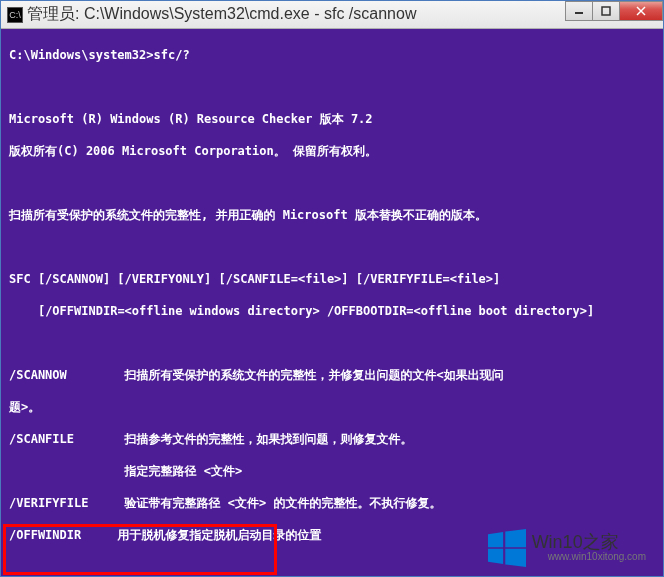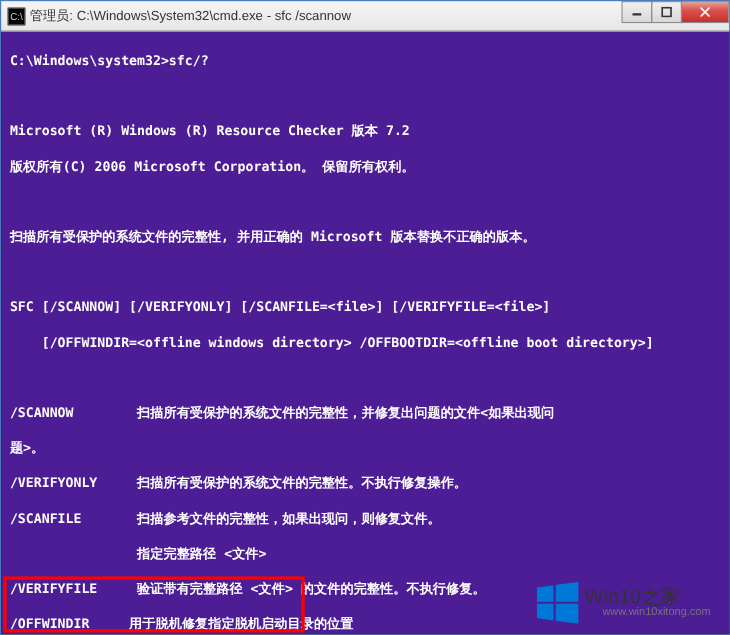--- a/index.html
+++ b/index.html
@@ -34,21 +34,21 @@
       margin-right: 4px;
       background: #000;
       border: 1px solid #555;
       font-size: 9px;
       color: #ccc;
       display: flex;
       align-items: center;
       justify-content: center;
     }
     .titlebar-title {
-      font-size: 12px;
+      font-size: 16px;
       color: #333;
       white-space: nowrap;
     }
     .window-controls {
       position: absolute;
       right: 0;
       top: 0;
       display: flex;
     }
     .win-btn {
@@ -153,22 +153,21 @@
 <div class="line">Microsoft (R) Windows (R) Resource Checker 版本 7.2</div>
 <div class="line">版权所有(C) 2006 Microsoft Corporation。 保留所有权利。</div>
 <div class="line"> </div>
 <div class="line">扫描所有受保护的系统文件的完整性, 并用正确的 Microsoft 版本替换不正确的版本。</div>
 <div class="line"> </div>
 <div class="line">SFC [/SCANNOW] [/VERIFYONLY] [/SCANFILE=&lt;file&gt;] [/VERIFYFILE=&lt;file&gt;]</div>
 <div class="line">    [/OFFWINDIR=&lt;offline windows directory&gt; /OFFBOOTDIR=&lt;offline boot directory&gt;]</div>
 <div class="line"> </div>
 <div class="line"><span>/SCANNOW</span>        <span>扫描所有受保护的系统文件的完整性，并修复出问题的文件&lt;如果出现问</span></div>
 <div class="line">题&gt;。</div>
-<div class="line"><span>/VERIFYONLY</span>     <span>扫描所有受保护的系统文件的完整性。不执行修复操作。</span></div>
-<div class="line"><span>/SCANFILE</span>       <span>扫描参考文件的完整性，如果出现问，则修复文件。</span></div>
+<div class="line"><span>/SCANFILE</span>       <span>扫描参考文件的完整性，如果找到问题，则修复文件。</span></div>
 <div class="line">                <span>指定完整路径 &lt;文件&gt;</span></div>
 <div class="line"><span>/VERIFYFILE</span>     <span>验证带有完整路径 &lt;文件&gt; 的文件的完整性。不执行修复。</span></div>
 <div class="line"><span>/OFFWINDIR</span>     <span>用于脱机修复指定脱机启动目录的位置</span></div>
 
 
 
 
 
 
 

